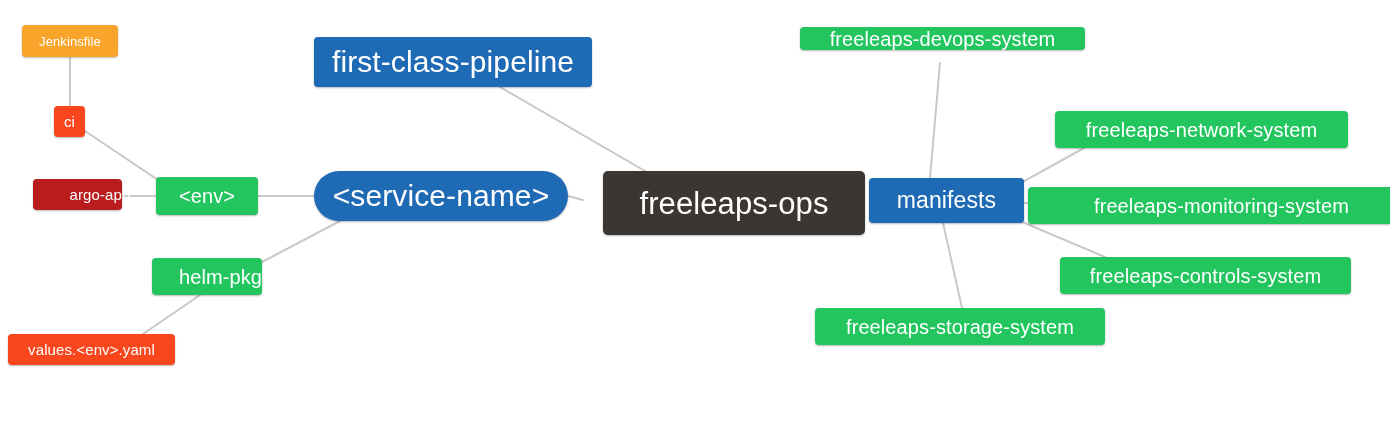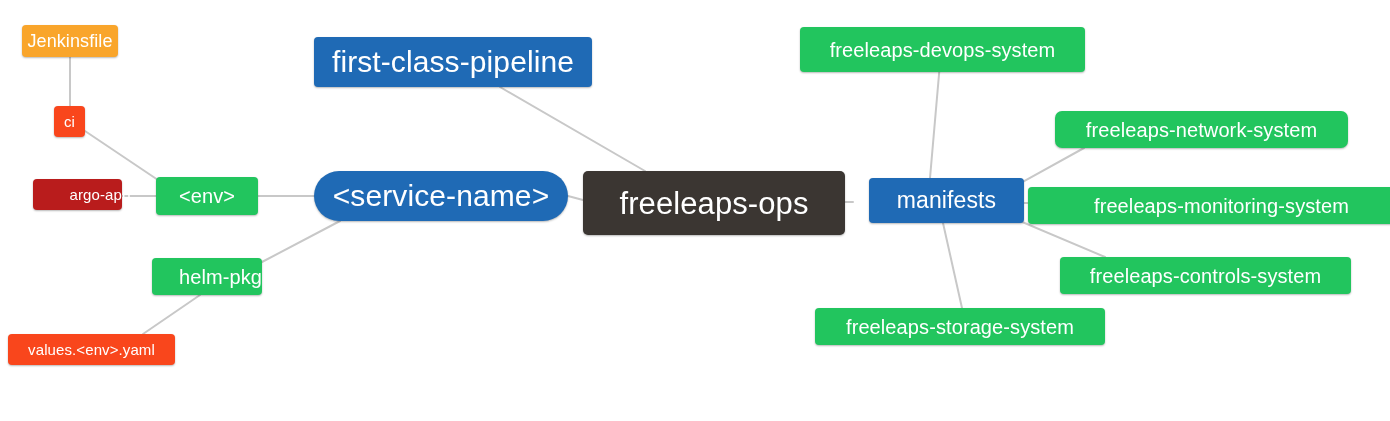--- a/index.html
+++ b/index.html
@@ -32,26 +32,26 @@
     display: flex;
     align-items: center;
     justify-content: center;
     color: #ffffff;
     border-radius: 4px;
     white-space: nowrap;
     line-height: 1;
     box-shadow: 0 1px 2px rgba(0,0,0,0.28);
     letter-spacing: 0.1px;
   }
-  .node.sz-root     { font-size: 31px; border-radius: 5px; }
+  .node.sz-root     { font-size: 31px; border-radius: 5px; margin-left: 20px; }
   .node.sz-large    { font-size: 30px; }
   .node.sz-medium   { font-size: 23px; }
   .node.sz-small    { font-size: 20px; }
   .node.sz-tiny     { font-size: 15px; }
-  .node.sz-mini     { font-size: 18px; }
+  .node.sz-mini     { font-size: 13px; }
 </style>
 </head>
 <body>
 
 <div id="canvas">
 
   <svg id="edges" viewBox="0 0 1390 421" width="1390" height="421" xmlns="http://www.w3.org/2000/svg">
       <line x1="70" y1="57" x2="70" y2="106" stroke="#c8c8c8" stroke-width="2" stroke-linecap="round"></line>
       <line x1="85" y1="131" x2="158" y2="180" stroke="#c8c8c8" stroke-width="2" stroke-linecap="round"></line>
       <line x1="122" y1="196" x2="156" y2="196" stroke="#c8c8c8" stroke-width="2" stroke-linecap="round"></line>
@@ -92,24 +92,24 @@
       </div>
       <div class="node sz-large" style="left: 314px; top: 37px; width: 278px; height: 50px; background: rgb(31, 106, 181);">
         <span>first-class-pipeline</span>
       </div>
       <div class="node sz-root" style="left: 583px; top: 171px; width: 262px; height: 64px; background: rgb(59, 54, 50);">
         <span>freeleaps-ops</span>
       </div>
       <div class="node sz-medium" style="left: 853px; top: 178px; width: 155px; height: 45px; background: rgb(31, 106, 181); margin-left: 16px;">
         <span>manifests</span>
       </div>
-      <div class="node sz-small" style="left: 800px; top: 27px; width: 285px; height: 45px; background: rgb(34, 197, 94);">
+      <div class="node sz-small" style="left: 800px; top: 27px; width: 285px; height: 23px; background: rgb(34, 197, 94);">
         <span>freeleaps-devops-system</span>
       </div>
-      <div class="node sz-small" style="left: 1055px; top: 111px; width: 293px; height: 37px; background: rgb(34, 197, 94); border-radius: 7px;">
+      <div class="node sz-small" style="left: 1055px; top: 111px; width: 293px; height: 37px; background: rgb(34, 197, 94);">
         <span>freeleaps-network-system</span>
       </div>
       <div class="node sz-small" style="left: 1013px; top: 187px; width: 387px; height: 37px; background: rgb(34, 197, 94); margin-left: 15px;">
         <span>freeleaps-monitoring-system</span>
       </div>
       <div class="node sz-small" style="left: 1060px; top: 257px; width: 291px; height: 37px; background: rgb(34, 197, 94);">
         <span>freeleaps-controls-system</span>
       </div>
       <div class="node sz-small" style="left: 815px; top: 308px; width: 290px; height: 37px; background: rgb(34, 197, 94);">
         <span>freeleaps-storage-system</span>

